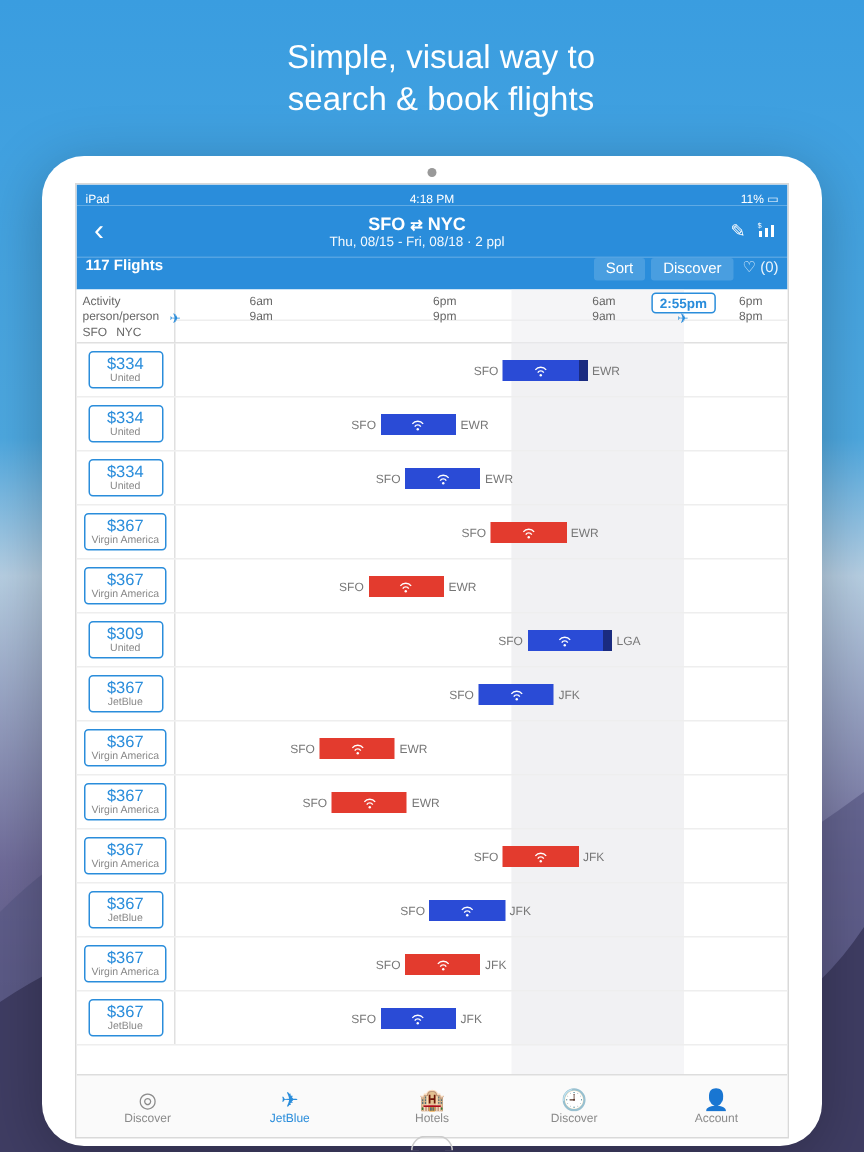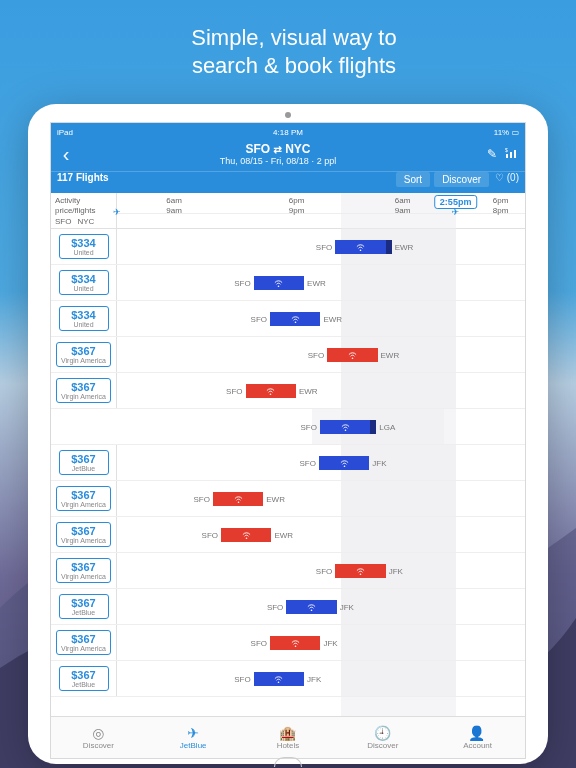--- a/index.html
+++ b/index.html
@@ -52,21 +52,21 @@
   .plane-divider { position:absolute; top:20px; left:0; right:0; height:1px; background:#eee; }
   .plane-ico { position:absolute; top:14px; font-size:9px; color:#2a8ddb; }
   .now-bubble { position:absolute; top:2px; background:#fff; border:1px solid #2a8ddb; color:#2a8ddb;
     font-size:9px; padding:1px 5px; border-radius:3px; font-weight:600; transform:translateX(-50%);}
   .night { position:absolute; top:0; bottom:-999px; background:#ececf0; opacity:.55; }
   
   .rows { position:relative; }
   .row { height:36px; display:flex; border-bottom:1px solid #eee; }
   .cell-left { width:66px; border-right:1px solid #e0e0e0; display:flex; align-items:center; justify-content:center; }
   .price-box { border:1px solid #2a8ddb; border-radius:3px; padding:2px 4px; text-align:center; min-width:50px; }
-  .price { color:#2a8ddb; font-size:11px; font-weight:700; }
+  .price { color:#2a8ddb; font-size:11px; font-weight:400; }
   .airline { color:#888; font-size:7px; }
   .cell-right { flex:1; position:relative; }
   .bar { position:absolute; top:11px; height:14px; display:flex; align-items:center; }
   .seg { height:14px; display:flex; align-items:center; justify-content:center; color:#fff; font-size:8px; }
   .blue { background:#2a4bd6; }
   .red  { background:#e33b2e; }
   .dark { background:#1a2b80; width:6px; }
   .lbl { font-size:8px; color:#777; margin:0 3px; align-self:center; } 
   
   .tabbar { position:absolute; bottom:0; left:0; right:0; height:42px; background:#fafafa;
@@ -133,21 +133,21 @@
           <span class="fcount">117 Flights</span>
           <span class="pill">Sort</span>
           <span class="pill">Discover</span>
           <span class="heart">♡ (0)</span>
         </div>
       </div>
 
       <div class="tl-head">
         <div class="tl-left">
           <div>Activity</div>
-          <div>price/flights</div>
+          <div>person/person</div>
           <div style="display:flex; gap:6px; margin-top:2px;">
             <span>SFO</span>
             <span>NYC</span>
           </div>
         </div>
         <div class="tl-right" id="tl-right">
           <div class="plane-divider"></div>
         <div class="night" style="left: 55%; width: 28%;"></div>
             <div class="tick" style="left: 14%;">
               <div>6am</div>
@@ -277,20 +277,26 @@
                     <path d="M1 4 A5 5 0 0 1 9 4" stroke="#fff" stroke-width="1" fill="none"></path>
                     <path d="M2.8 6 A2.5 2.5 0 0 1 7.2 6" stroke="#fff" stroke-width="1" fill="none"></path>
                     <circle cx="5" cy="8" r="0.9" fill="#fff"></circle>
                   </svg>
                 </div>
                 <span class="lbl">EWR</span>
               </div>
             </div>
           </div>
           <div class="row">
+            <div class="cell-left">
+              <div class="price-box">
+                <div class="price">$309</div>
+                <div class="airline">United</div>
+              </div>
+            </div>
             <div class="cell-right">
               <div class="night" style="top: 0px; bottom: 0px; left: 55%; width: 28%;"></div>
               <div class="bar" style="left: 52%;">
                 <span class="lbl">SFO</span>
                 <div class="seg blue" style="width: 50.4px;">
                   <svg width="9" height="9" viewBox="0 0 10 10">
                     <path d="M1 4 A5 5 0 0 1 9 4" stroke="#fff" stroke-width="1" fill="none"></path>
                     <path d="M2.8 6 A2.5 2.5 0 0 1 7.2 6" stroke="#fff" stroke-width="1" fill="none"></path>
                     <circle cx="5" cy="8" r="0.9" fill="#fff"></circle>
                   </svg>

